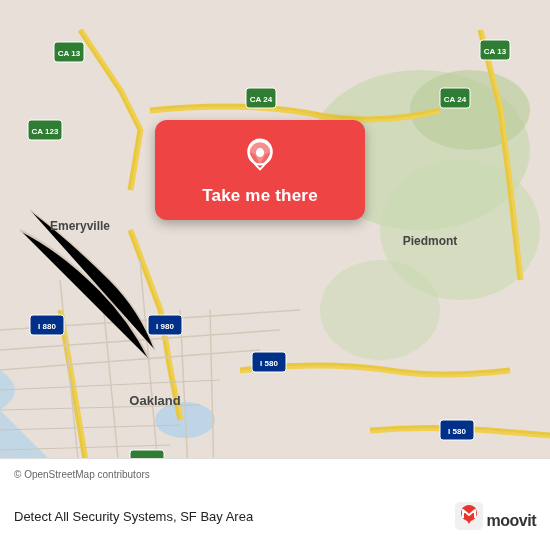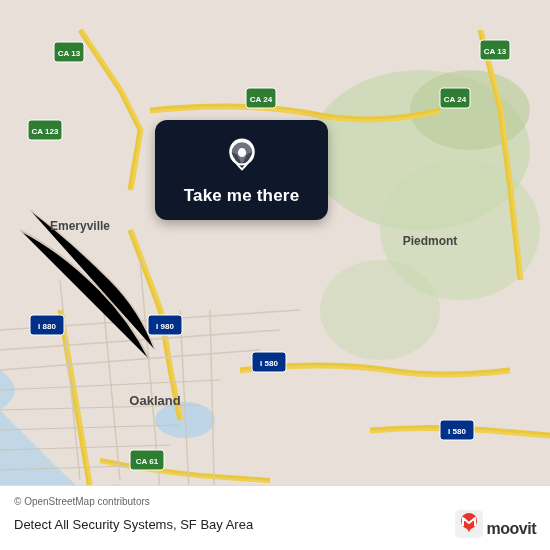--- a/index.html
+++ b/index.html
@@ -24,22 +24,22 @@
       position: absolute;
       top: 0; left: 0;
       width: 100%; height: 100%;
     }
 
     
     #take-me-there-btn {
       position: absolute;
       top: 120px;
       left: 155px;
-      width: 173px;
-      background-color: #0f172a;
+      width: 210px;
+      background-color: #ef4444;
       border-radius: 12px;
       display: flex;
       flex-direction: column;
       align-items: center;
       justify-content: center;
       padding: 18px 16px 14px;
       cursor: pointer;
       box-shadow: 0 4px 12px rgba(0,0,0,0.3);
       border: none;
       gap: 10px;
@@ -57,37 +57,38 @@
       letter-spacing: 0.2px;
     }
 
     
     #bottom-bar {
       position: absolute;
       bottom: 0;
       left: 0;
       width: 100%;
       background: white;
-      padding: 10px 14px 12px 14px;
+      padding: 10px 14px 20px 14px;
       display: flex;
       flex-direction: column;
       gap: 3px;
       border-top: 1px solid #ddd;
       z-index: 10;
     }
 
     #attribution {
       font-size: 10px;
       color: #666;
     }
 
     #location-info {
       display: flex;
       align-items: center;
       justify-content: space-between;
+      margin-top: 19px;
     }
 
     #location-text {
       font-size: 13px;
       font-weight: 500;
       color: #222;
     }
 
     #moovit-logo {
       display: flex;

